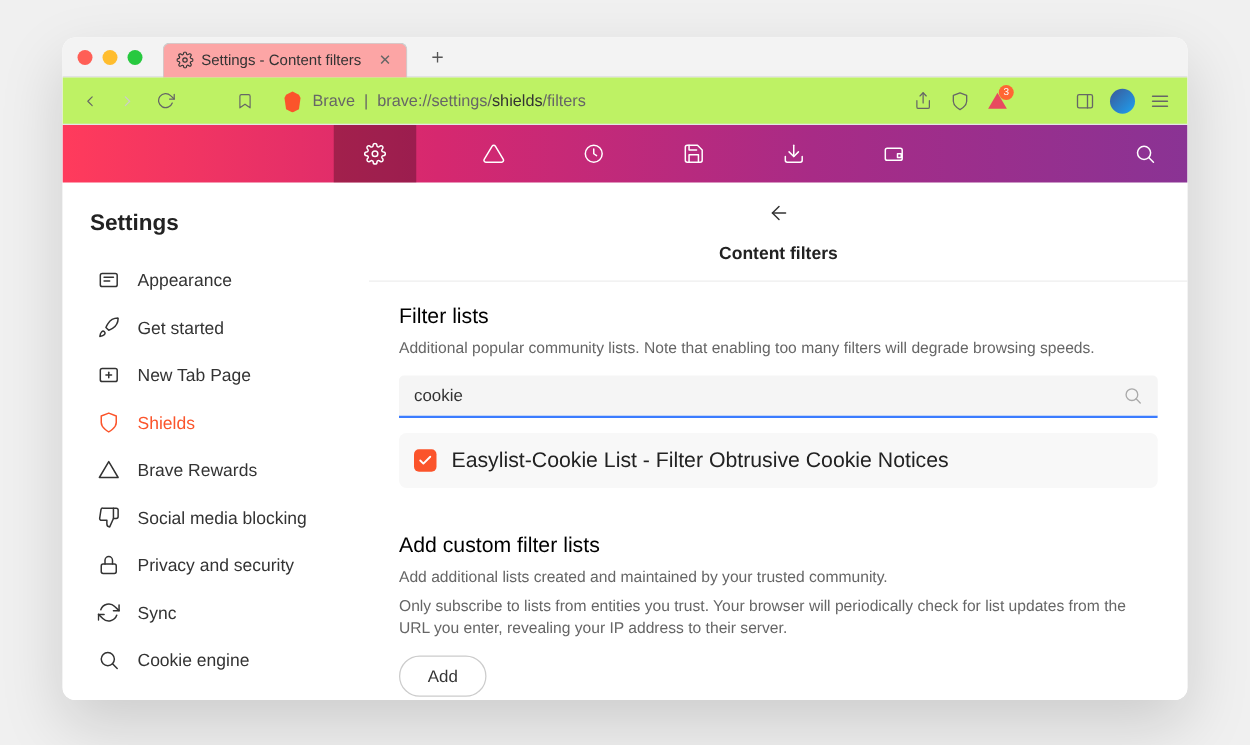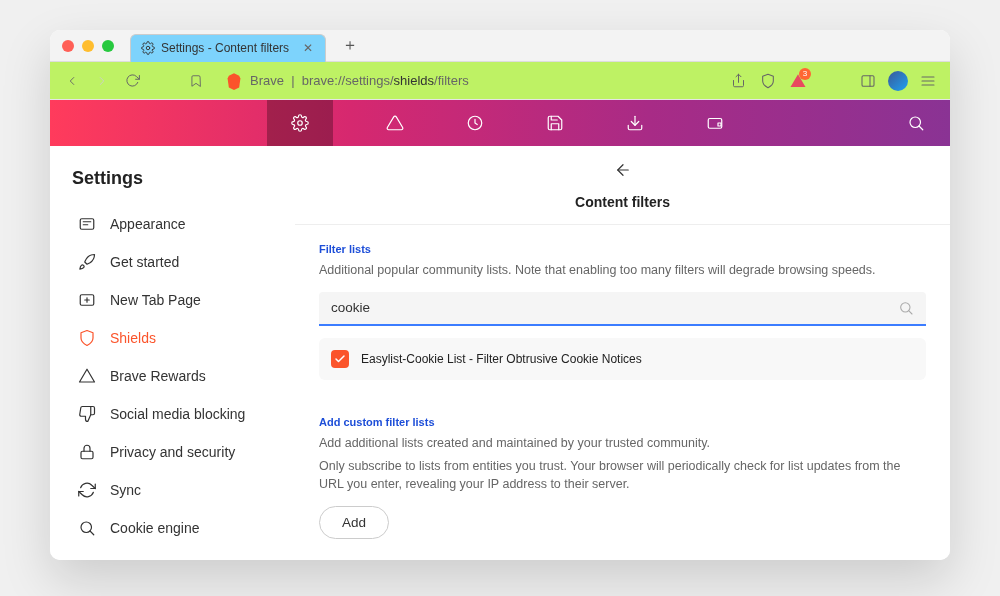--- a/index.html
+++ b/index.html
@@ -6,21 +6,21 @@
 body { background: #f0f0f0; width: 1000px; height: 596px; overflow: hidden; }
 .window { width: 900px; height: 530px; margin: 30px auto; background: #fff; border-radius: 10px; box-shadow: 0 20px 50px rgba(0,0,0,0.15); overflow: hidden; display: flex; flex-direction: column; }
 
 
 .titlebar { height: 32px; background: #f3f3f3; display: flex; align-items: center; padding: 0 12px; gap: 8px; border-bottom: 1px solid #ddd; }
 .traffic-lights { display: flex; gap: 8px; }
 .light { width: 12px; height: 12px; border-radius: 50%; }
 .light.red { background: #ff5f56; }
 .light.yellow { background: #ffbd2e; }
 .light.green { background: #27c93f; }
-.tab { display: flex; align-items: center; gap: 6px; padding: 4px 10px; background: #7dd3fc; border: 1px solid #ccc; border-bottom: none; border-radius: 6px 6px 0 0; font-size: 12px; color: #333; margin-left: 8px; height: 28px; margin-top: 4px; }
+.tab { display: flex; align-items: center; gap: 6px; padding: 4px 10px; background: #fca5a5; border: 1px solid #ccc; border-bottom: none; border-radius: 6px 6px 0 0; font-size: 12px; color: #333; margin-left: 8px; height: 28px; margin-top: 4px; }
 .tab svg { width: 14px; height: 14px; }
 .tab-close { width: 14px; height: 14px; margin-left: 6px; display: flex; align-items: center; justify-content: center; font-size: 12px; color: #666; }
 .newtab { width: 20px; height: 20px; display: flex; align-items: center; justify-content: center; color: #555; margin-left: 6px; }
 
 
 .toolbar { height: 38px; background: #bef264; display: flex; align-items: center; padding: 0 12px; gap: 10px; border-bottom: 1px solid #e5e5e5; }
 .nav-btn { width: 20px; height: 20px; display: flex; align-items: center; justify-content: center; color: #666; }
 .nav-btn.disabled { color: #ccc; }
 .urlbar { flex: 1; display: flex; align-items: center; gap: 8px; padding: 0 10px; height: 28px; }
 .url-text { font-size: 13px; color: #666; }
@@ -44,30 +44,30 @@
 .sidebar-item { display: flex; align-items: center; gap: 14px; padding: 10px 6px; font-size: 14px; color: #333; cursor: pointer; border-radius: 6px; }
 .sidebar-item.active { color: #fb542b; }
 .sidebar-item svg { width: 18px; height: 18px; flex-shrink: 0; }
 
 .main { flex: 1; overflow-y: auto; }
 .page-header { display: flex; align-items: center; gap: 14px; padding: 14px 22px; border-bottom: 1px solid #eee; flex-direction: column; }
 .page-header .back { width: 20px; height: 20px; display: flex; align-items: center; justify-content: center; color: #333; }
 .page-header h2 { font-size: 14px; font-weight: 600; color: #222; }
 
 .section { padding: 18px 24px; }
-.section h3 { font-size: 11px; font-weight: 700; color: #1d4ed8; margin-bottom: 6px; }
+.section h3 { font-size: 17px; font-weight: 400; color: #000000; margin-bottom: 6px; }
 .section p { font-size: 12.5px; color: #666; line-height: 1.5; margin-bottom: 12px; }
 
 .search-box { display: flex; align-items: center; background: #f5f5f5; border-bottom: 2px solid #3b7cff; border-radius: 4px 4px 0 0; padding: 8px 12px; margin-bottom: 12px; }
 .search-box input { flex: 1; border: none; background: transparent; outline: none; font-size: 13.5px; color: #333; }
 .search-box .mag { color: #aaa; }
 
 .filter-item { display: flex; align-items: center; gap: 12px; padding: 12px; background: #f8f8f8; border-radius: 6px; }
 .checkbox { width: 18px; height: 18px; background: #fb542b; border-radius: 4px; display: flex; align-items: center; justify-content: center; color: #fff; flex-shrink: 0; }
-.filter-item span { font-size: 12px; color: #222; }
+.filter-item span { font-size: 17px; color: #222; }
 
 .custom-row { display: flex; gap: 10px; margin-top: 8px; }
 .custom-input { flex: 1; background: #f5f5f5; border: none; border-radius: 6px; padding: 10px 12px; font-size: 13px; color: #666; outline: none; }
 .add-btn { padding: 8px 22px; border: 1px solid #ccc; background: #fff; border-radius: 18px; font-size: 13.5px; color: #333; cursor: pointer; }
 
 
 .icon-stroke { fill: none; stroke: currentColor; stroke-width: 1.6; stroke-linecap: round; stroke-linejoin: round; }
 </style>
 </head>
 <body>

